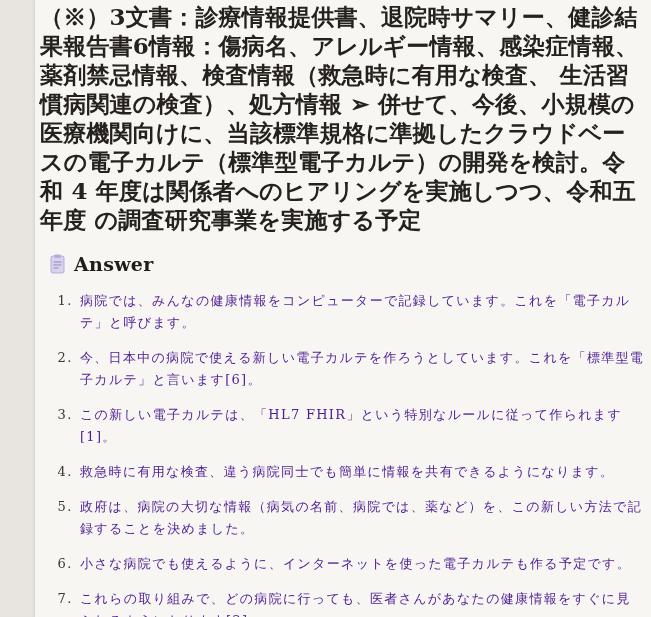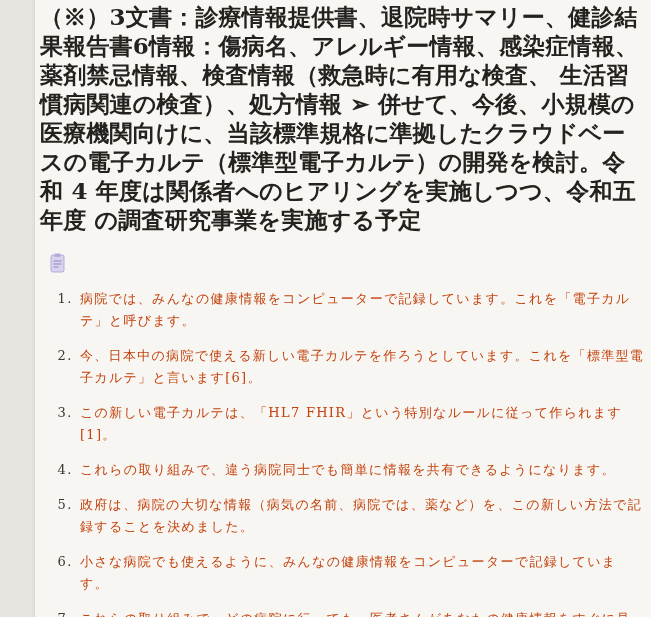--- a/index.html
+++ b/index.html
@@ -73,21 +73,21 @@
   ol.answer-list {
     margin: 15px 0 0 0;
     padding: 0 0 0 38px;
     list-style: decimal;
     list-style-position: outside;
   }
   ol.answer-list li {
     font-size: 13px;
     line-height: 22px;
     letter-spacing: 0.1em;
-    color: #c2410c;
+    color: #4c1d95;
     margin-bottom: 13px;
     padding-left: 2px;
   }
   ol.answer-list li::marker {
     color: #3b3733;
     font-size: 13px;
   }
 </style>
 </head>
 <body>
@@ -102,26 +102,27 @@
     <div class="answer-heading">
       <span class="icon">
         <svg width="16" height="20" viewBox="0 0 16 20" xmlns="http://www.w3.org/2000/svg">
           <rect x="1" y="2" width="13" height="17" rx="2" fill="#d9d4ec" stroke="#b3abdb" stroke-width="1"></rect>
           <rect x="4.5" y="0.5" width="6" height="3.5" rx="1" fill="#b3abdb"></rect>
           <line x1="3.5" y1="8" x2="11.5" y2="8" stroke="#9c93cc" stroke-width="1.2"></line>
           <line x1="3.5" y1="11" x2="11.5" y2="11" stroke="#9c93cc" stroke-width="1.2"></line>
           <line x1="3.5" y1="14" x2="8.5" y2="14" stroke="#9c93cc" stroke-width="1.2"></line>
         </svg>
       </span>
+      <span class="answer-label">Answer</span>
     </div>
 
     <ol class="answer-list">
         <li>病院では、みんなの健康情報をコンピューターで記録しています。これを「電子カルテ」と呼びます。</li>
         <li>今、日本中の病院で使える新しい電子カルテを作ろうとしています。これを「標準型電子カルテ」と言います[6]。</li>
         <li>この新しい電子カルテは、「HL7 FHIR」という特別なルールに従って作られます[1]。</li>
-        <li>これらの取り組みで、違う病院同士でも簡単に情報を共有できるようになります。</li>
+        <li>救急時に有用な検査、違う病院同士でも簡単に情報を共有できるようになります。</li>
         <li>政府は、病院の大切な情報（病気の名前、病院では、薬など）を、この新しい方法で記録することを決めました。</li>
-        <li>小さな病院でも使えるように、みんなの健康情報をコンピューターで記録しています。</li>
+        <li>小さな病院でも使えるように、インターネットを使った電子カルテも作る予定です。</li>
         <li>これらの取り組みで、どの病院に行っても、医者さんがあなたの健康情報をすぐに見られるようになります[2]。</li>
       </ol>
 
   </div>
 </div>
 
 </body></html>

